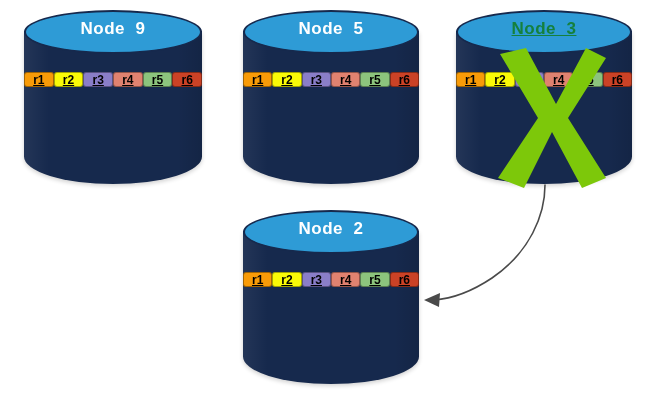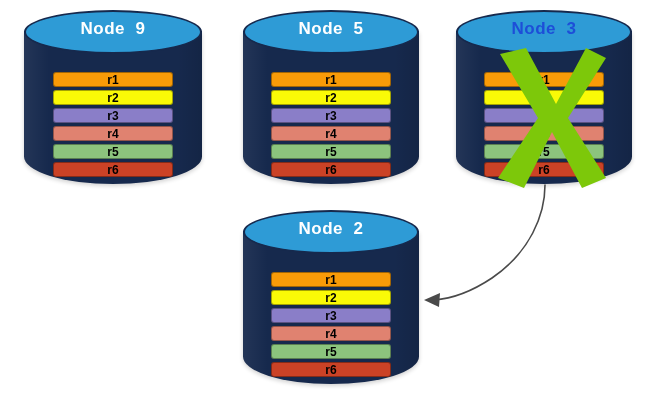--- a/index.html
+++ b/index.html
@@ -77,21 +77,22 @@
     white-space: pre;
     pointer-events: none;
   }
 
   
   .rows {
     position: absolute;
     left: 0;
     right: 0;
     display: flex;
-    flex-direction: column;
+    flex-direction: row;
+    text-decoration: underline;
   }
   .row-bar {
     position: relative;
     height: 15px;
     margin: 0 auto 3px auto;
     border-radius: 3px;
     border: 1px solid rgba(0,0,0,0.35);
     box-sizing: border-box;
     display: flex;
     align-items: center;
@@ -188,21 +189,21 @@
     </div>
   </div>
 
   <div class="node" style="left:456px; top:10px; width:176px; height:174px;">
     <div class="node-body">
       <div class="cyl-side" style="background: rgb(22, 41, 77);">
         <div class="cyl-side-inner"></div>
       </div>
       <div class="cyl-top" style="background: rgb(46, 155, 214); border-color: rgb(22, 41, 77);"></div>
     </div>
-    <div class="node-title" style="color: #1d4ed8;">Node  3</div>
+    <div class="node-title" style="color: #15803d; text-decoration: underline;">Node  3</div>
     <div class="rows" style="top:62px;">
       <div class="row-bar" style="width: 120px; background: rgb(248, 155, 8);">
         <span class="row-label" style="color: rgb(0, 0, 0);">r1</span>
       </div>
       <div class="row-bar" style="width: 120px; background: rgb(250, 250, 7);">
         <span class="row-label" style="color: rgb(0, 0, 0);">r2</span>
       </div>
       <div class="row-bar" style="width: 120px; background: rgb(138, 126, 200);">
         <span class="row-label" style="color: rgb(0, 0, 0);">r3</span>
       </div>

